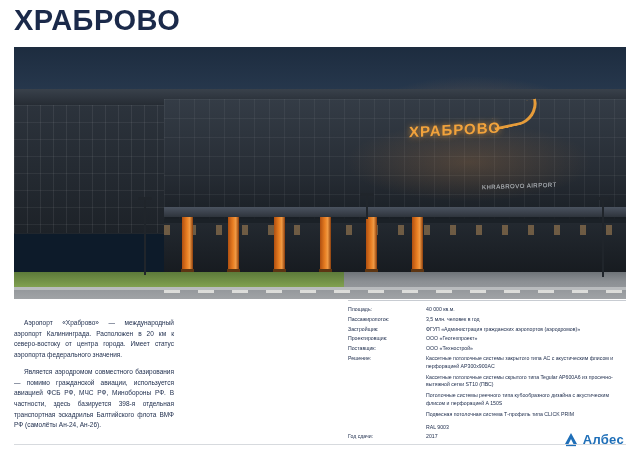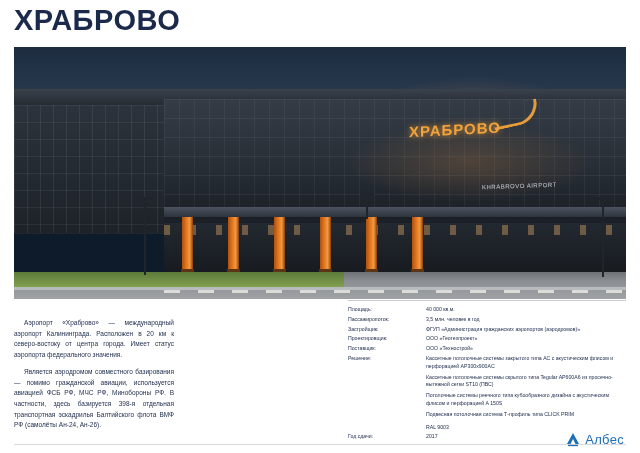--- a/index.html
+++ b/index.html
@@ -279,21 +279,21 @@
     align-items: center;
     gap: 4px;
   }
   .brand-mark {
     width: 16px;
     height: 16px;
     position: relative;
   }
   .brand-text {
     font-size: 13px;
-    font-weight: normal;
+    font-weight: bold;
     color: #1f6fb8;
     letter-spacing: 0.3px;
   }
 </style>
 </head>
 <body>
 
 <div class="page">
 
   <div class="title">ХРАБРОВО</div>

